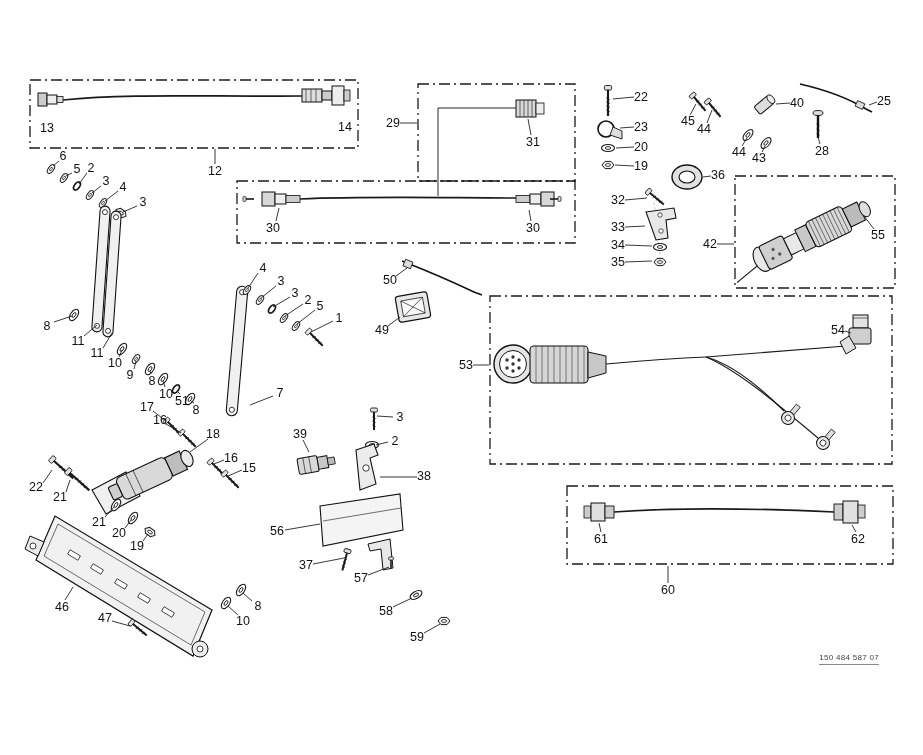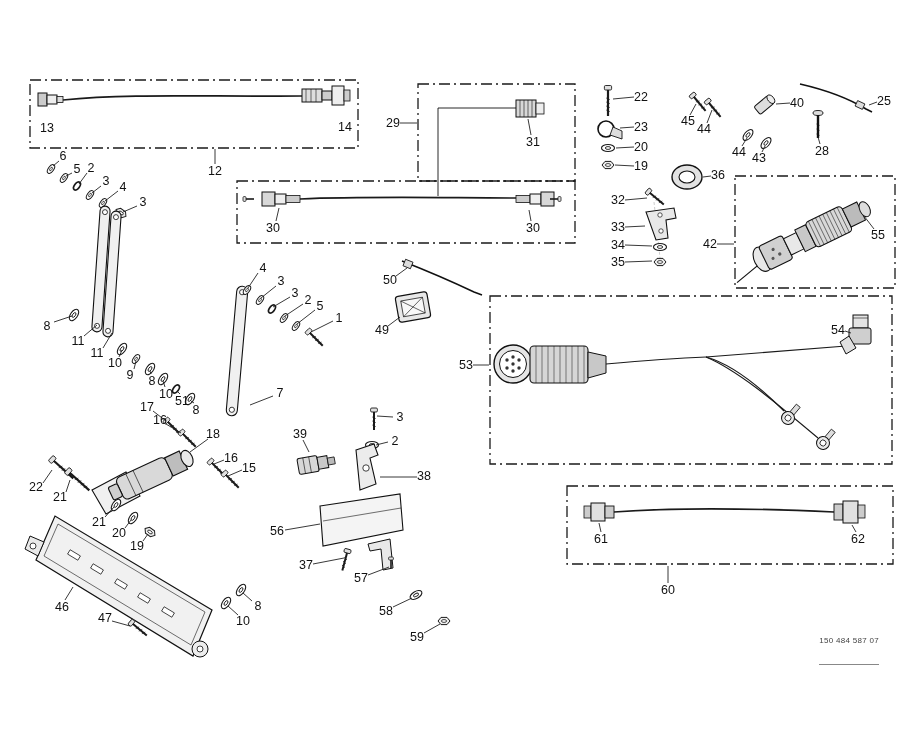--- a/index.html
+++ b/index.html
@@ -7,21 +7,21 @@
         font-family:"Liberation Sans",sans-serif;overflow:hidden;}
   .page svg{position:absolute;left:0;top:0;}
   .dashbox{fill:none;stroke:#1a1a1a;stroke-width:1.3;stroke-dasharray:11 4 2 4;}
   .wire{fill:none;stroke:#1a1a1a;stroke-width:1.7;}
   .wire-thin{fill:none;stroke:#1a1a1a;stroke-width:1.1;}
   #callout-layer text{font:12.5px "Liberation Sans",sans-serif;fill:#111;
         text-anchor:middle;dominant-baseline:central;}
   #callout-layer line{stroke:#222;stroke-width:0.9;}
   .footer-ref{position:absolute;right:44px;bottom:90px;
         font:8px "Liberation Sans",sans-serif;color:#444;letter-spacing:.3px;
-        border-bottom:1px solid #888;padding-bottom:19px;text-align:right;}
+        border-bottom:1px solid #888;padding-bottom:2px;text-align:right;}
 </style>
 </head>
 <body>
 
 <div class="page">
 <svg width="923" height="755" viewBox="0 0 923 755">
   <defs>
     <g id="washer">
       <ellipse rx="6.5" ry="3.5" fill="#fff" stroke="#1a1a1a" stroke-width="1.1"></ellipse>
       <ellipse rx="2.7" ry="1.4" fill="#fff" stroke="#1a1a1a" stroke-width="0.9"></ellipse>

